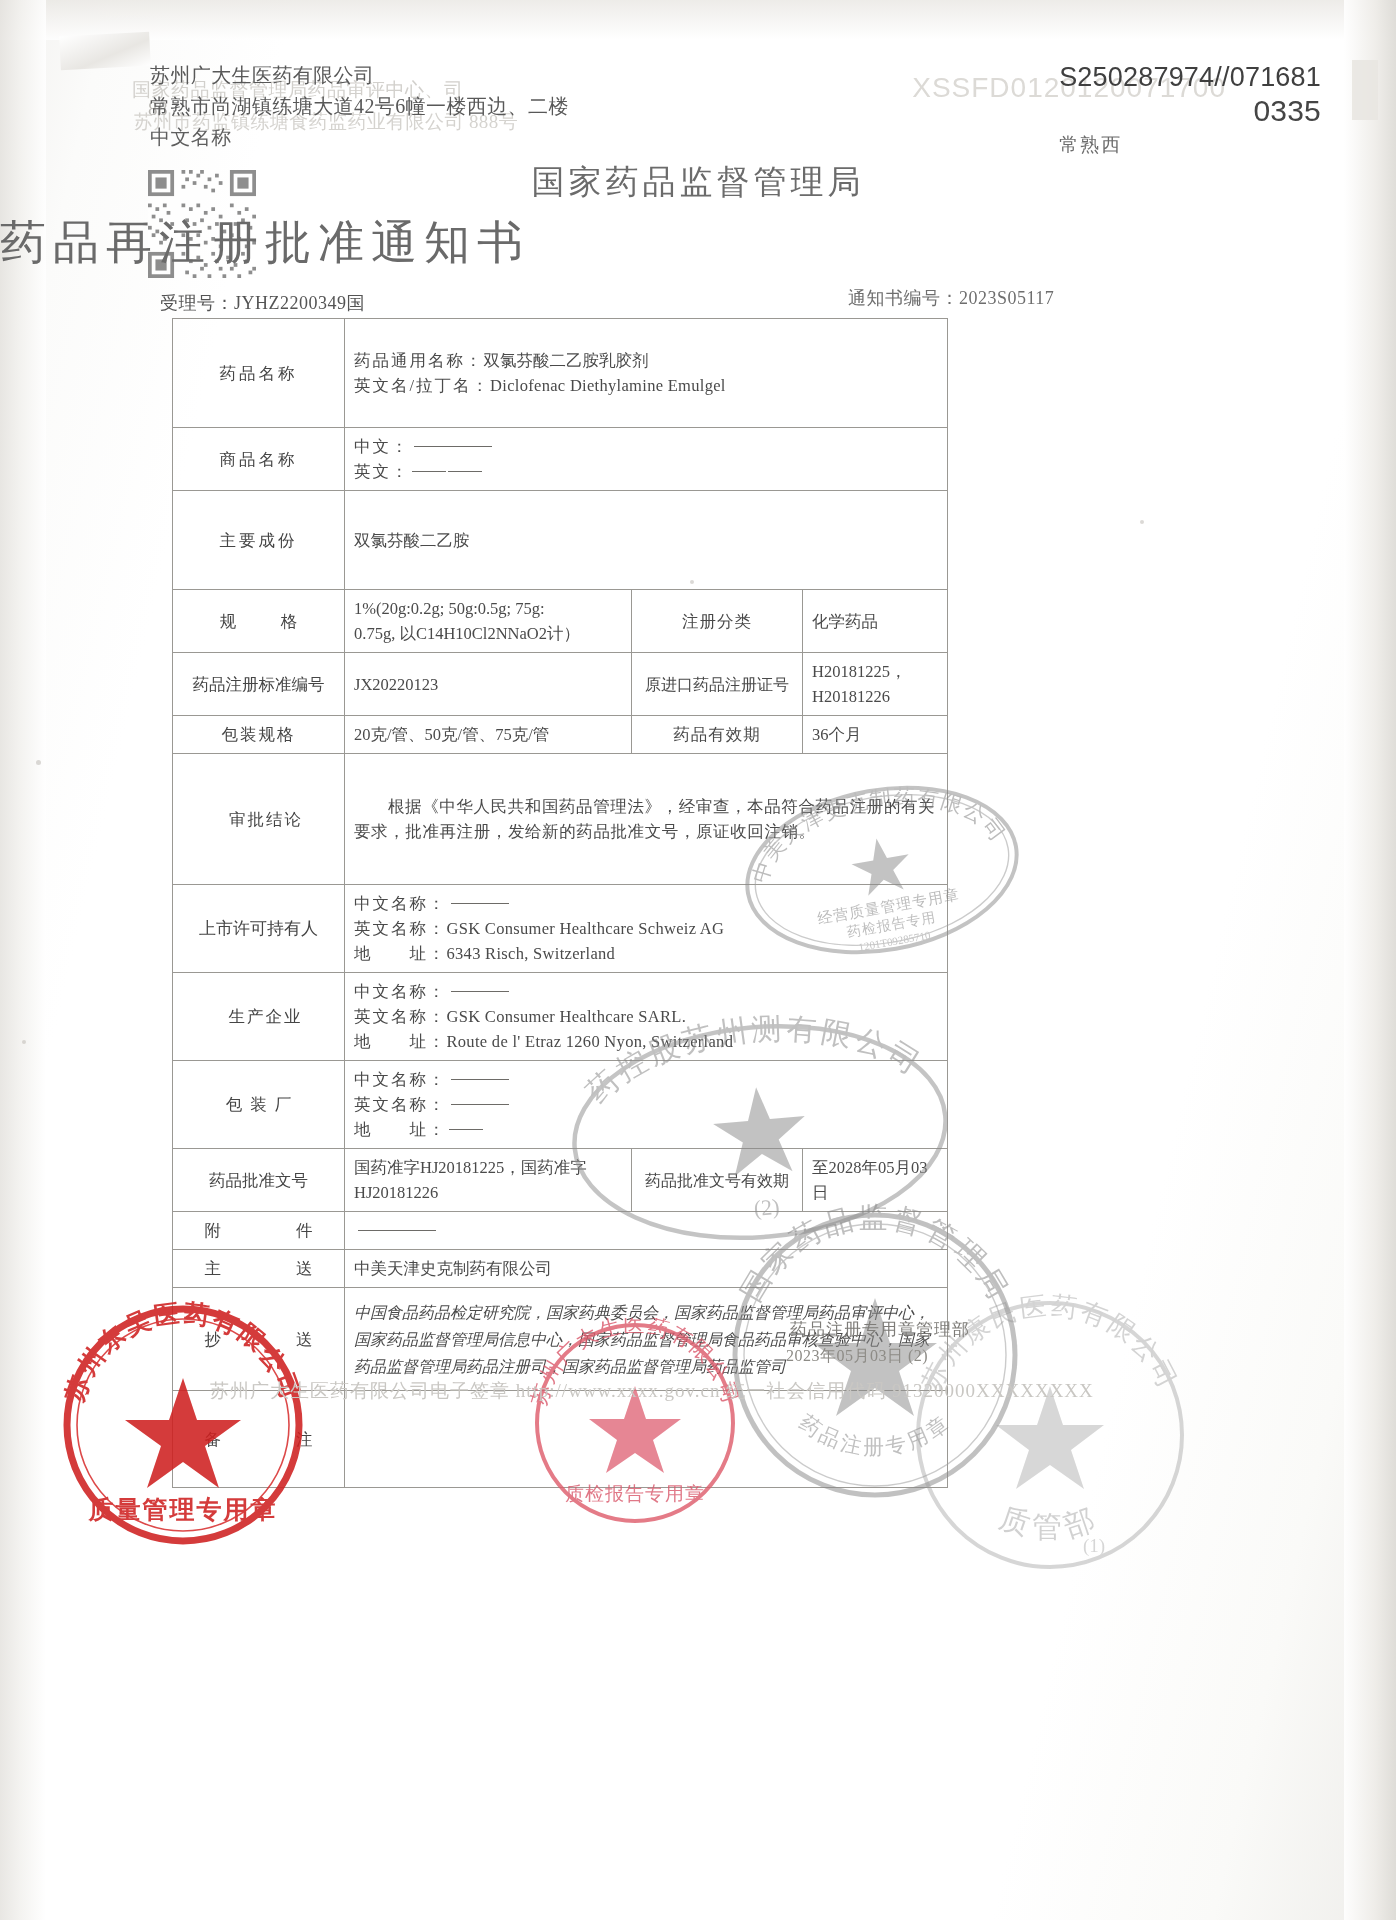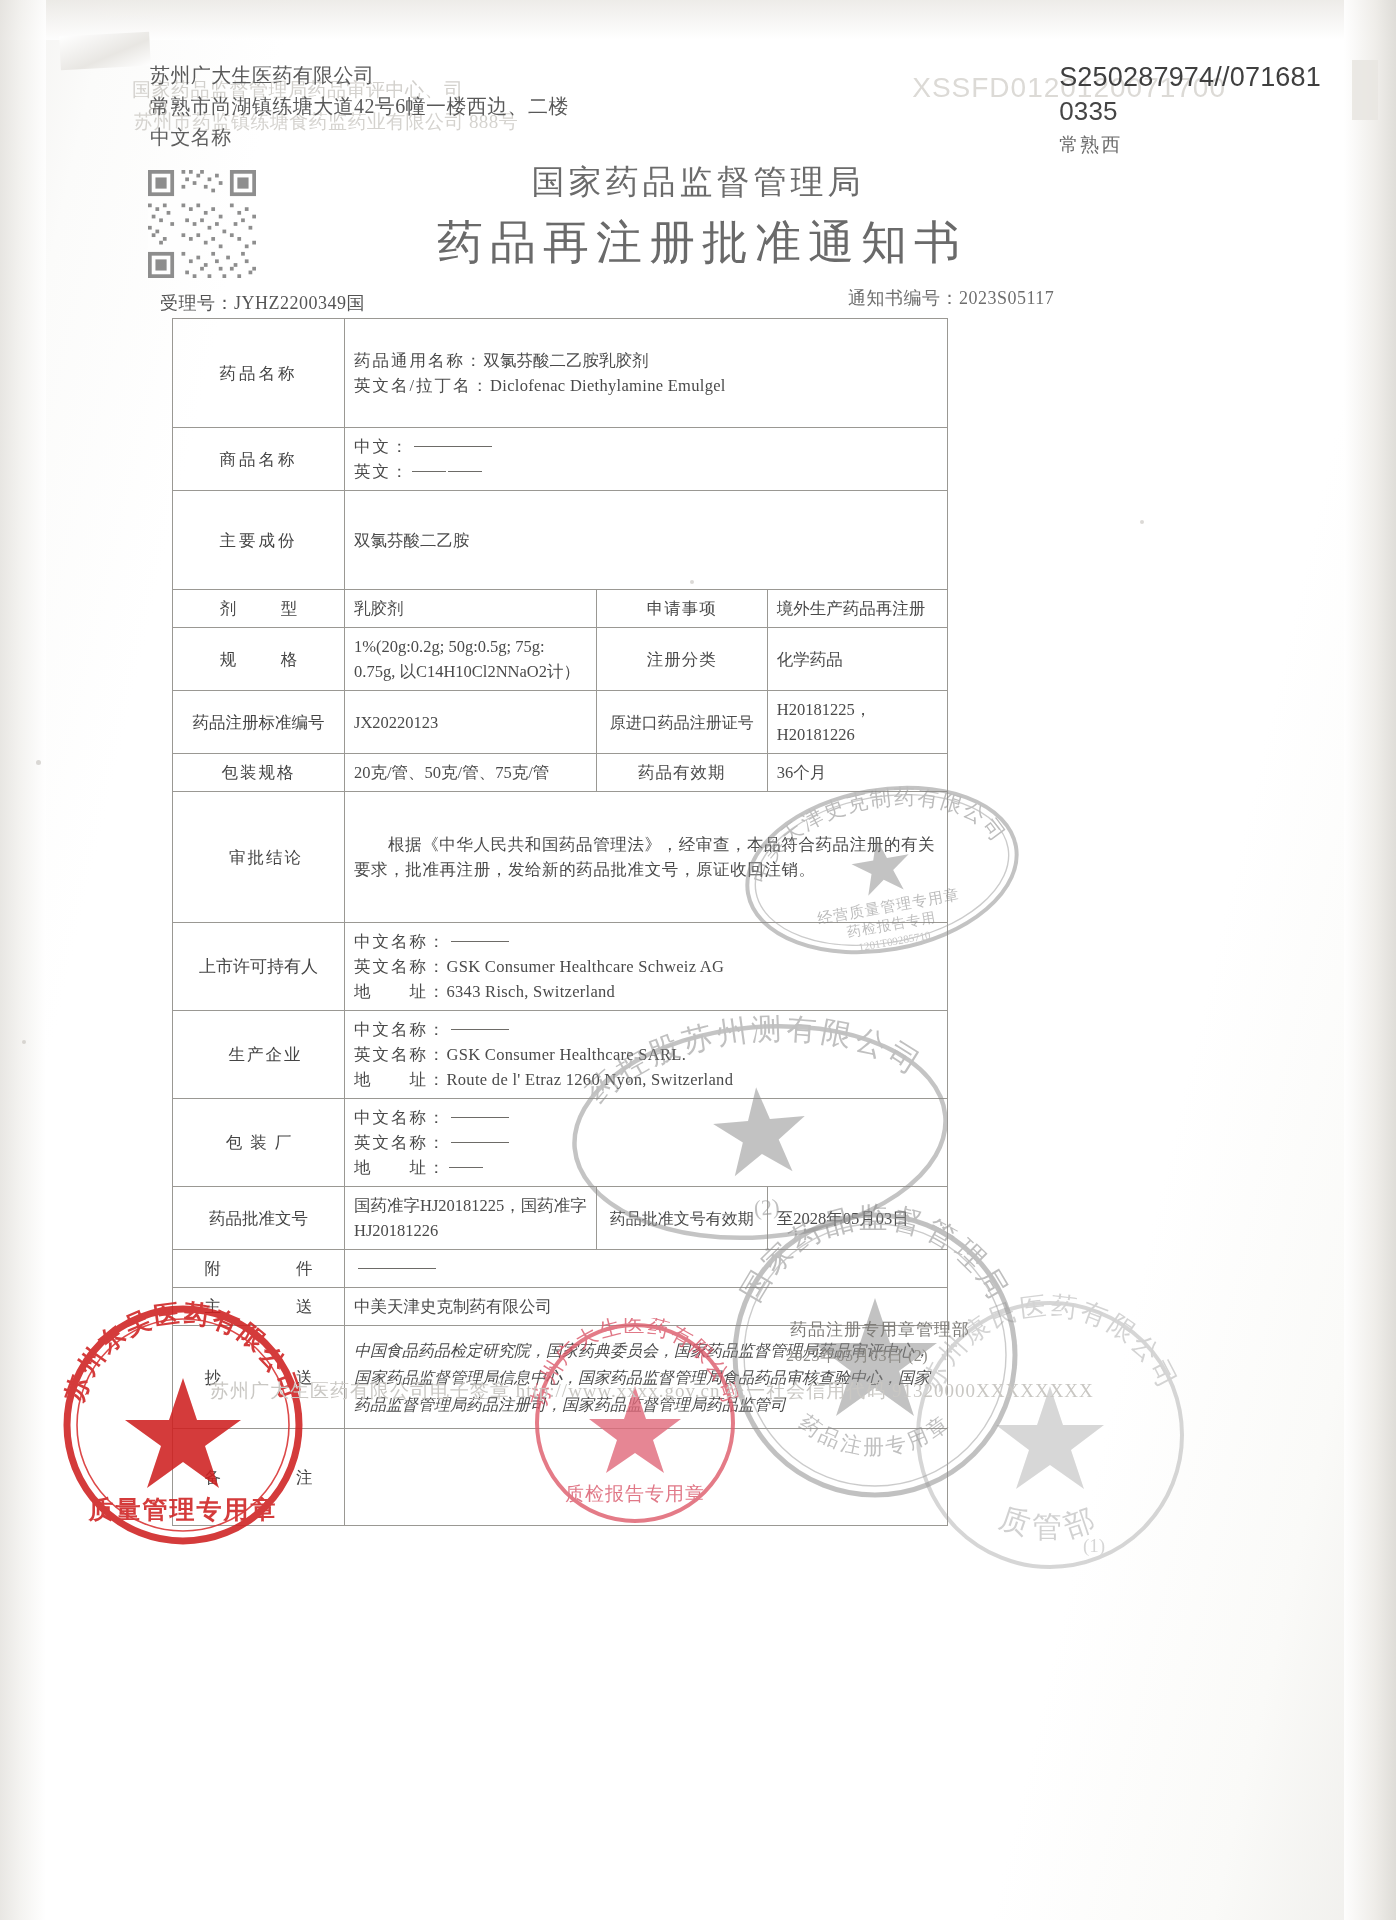--- a/index.html
+++ b/index.html
@@ -41,40 +41,39 @@
   .hdr-l1{position:relative;z-index:2;color:#585858;}
   .hdr-l2{position:relative;z-index:2;color:#585858;}
   .hdr-l3{position:relative;z-index:2;color:#5e5e5e;}
   .hdr-88{position:absolute;left:-2px;top:33px;color:#b9b7b3;font-size:19px;z-index:1;}
 
   .hdr-code{
     position:absolute;right:75px;top:60px;text-align:left;
     font-family:"Liberation Sans","DejaVu Sans",sans-serif;
     color:#3f3f3f;font-size:27px;line-height:34px;letter-spacing:.2px;white-space:nowrap;
   }
-  .hdr-code .sub{font-size:26px;color:#454545;}
+  .hdr-code .sub{font-size:30px;color:#454545;text-align:right;}
   .hdr-code .city{font-size:19px;color:#6c6c6c;font-family:"Liberation Serif",serif;letter-spacing:2px;}
   .hdr-ghostcode{
     position:absolute;right:170px;top:72px;color:#dcdad6;font-size:28px;
     font-family:"Liberation Sans",sans-serif;white-space:nowrap;letter-spacing:1px;
   }
   .hdr-rightbar{position:absolute;right:18px;top:60px;width:26px;height:60px;
     background:#e7e5e1;opacity:.85;}
 
   
   .title-org{
     position:absolute;left:0;right:0;top:160px;text-align:center;
     font-size:33px;letter-spacing:4px;color:#6b6b6b;
     font-family:"DejaVu Serif",serif;
   }
   .title-main{
-    position:absolute;left:0;right:0;top:212px;text-align:center;
+    position:absolute;left:0;right:0;top:212px;
     font-size:46px;letter-spacing:7px;color:#6a6a6a;
     font-family:"DejaVu Serif",serif;
-    margin-left:8px;
   }
   
   .qr{position:absolute;left:148px;top:170px;width:108px;height:108px;opacity:.62;}
 
   
   .num-left{position:absolute;left:160px;top:291px;font-size:18px;color:#545454;letter-spacing:.5px;}
   .num-right{position:absolute;left:848px;top:286px;font-size:18px;color:#6e6e6e;letter-spacing:.5px;}
 
   
   .tbl{
@@ -274,26 +273,20 @@
           <span class="kv">英文：</span><span class="ln br"></span><span class="ln br"></span>
         </span>
       </td>
     </tr>
 
     <tr>
       <td class="lbl">主要成份</td>
       <td class="val blank-tall" colspan="3">双氯芬酸二乙胺</td>
     </tr>
 
-    <tr>
-      <td class="lbl sp">剂　型</td>
-      <td class="val" style="width:228px;">乳胶剂</td>
-      <td class="mid-lbl">申请事项</td>
-      <td class="val">境外生产药品再注册</td>
-    </tr>
 
     <tr>
       <td class="lbl sp">规　格</td>
       <td class="val">
         <span class="sub-line">1%(20g:0.2g; 50g:0.5g; 75g:</span>
         <span class="sub-line">0.75g, 以C14H10Cl2NNaO2计）</span>
       </td>
       <td class="mid-lbl">注册分类</td>
       <td class="val">化学药品</td>
     </tr>

